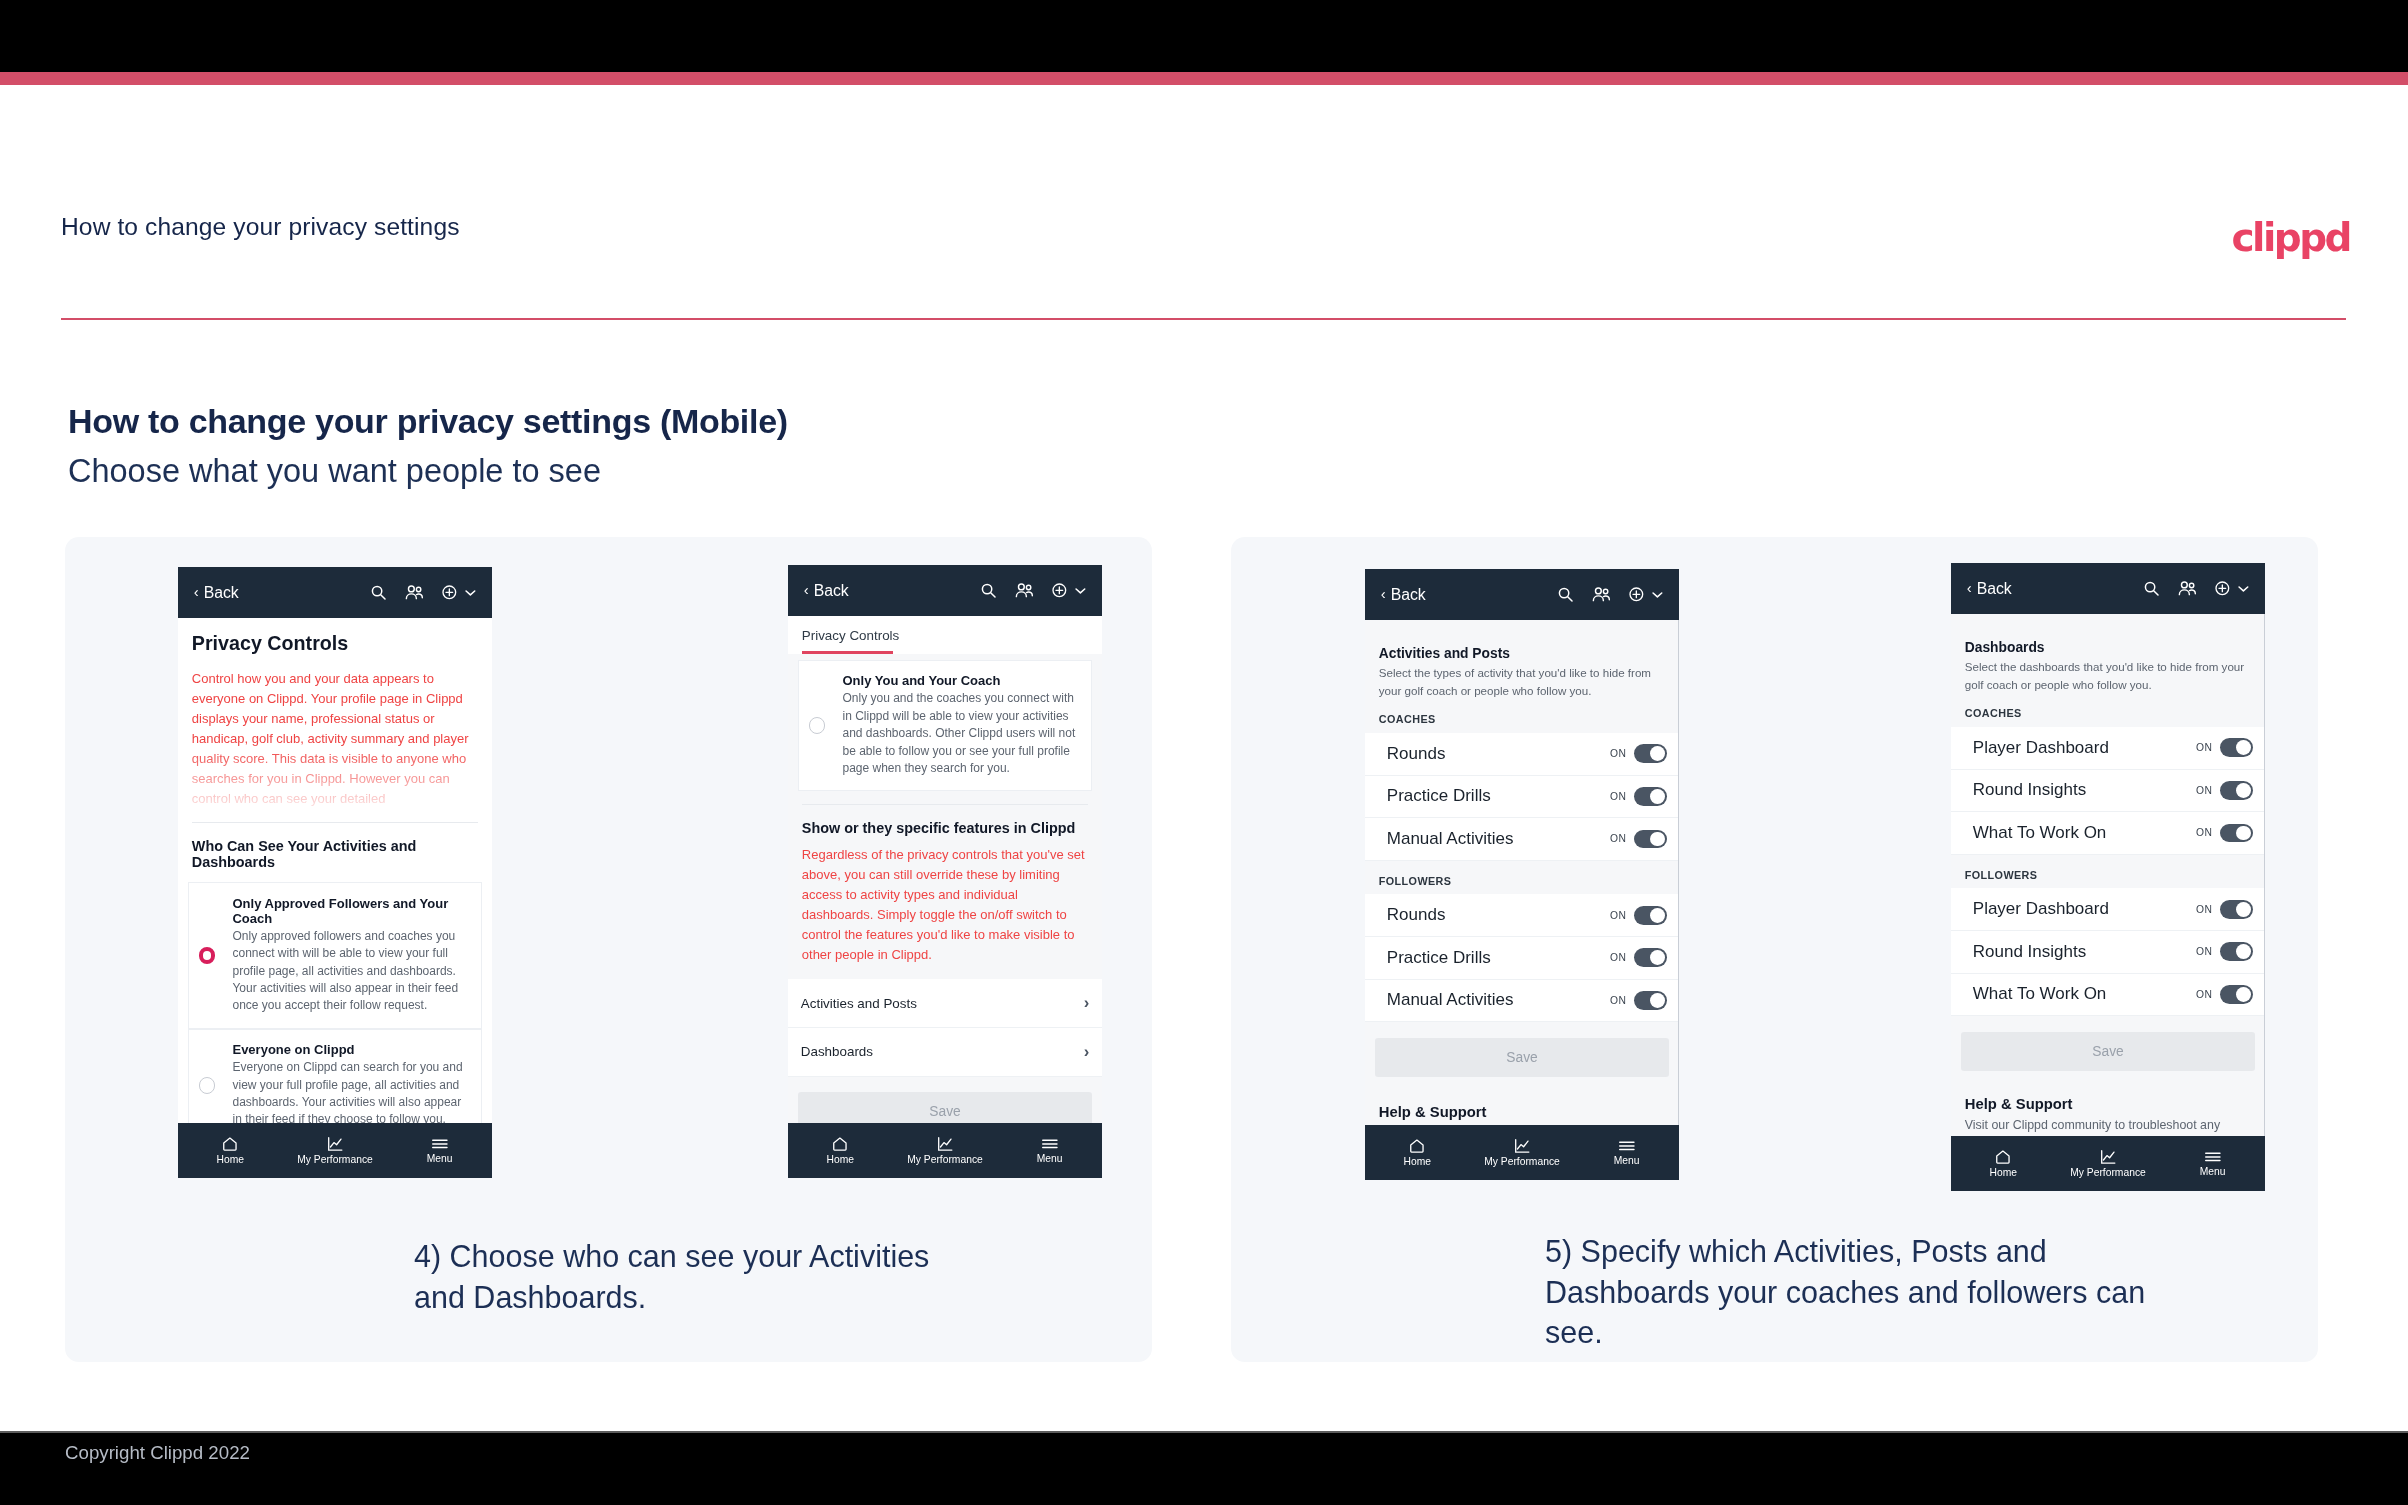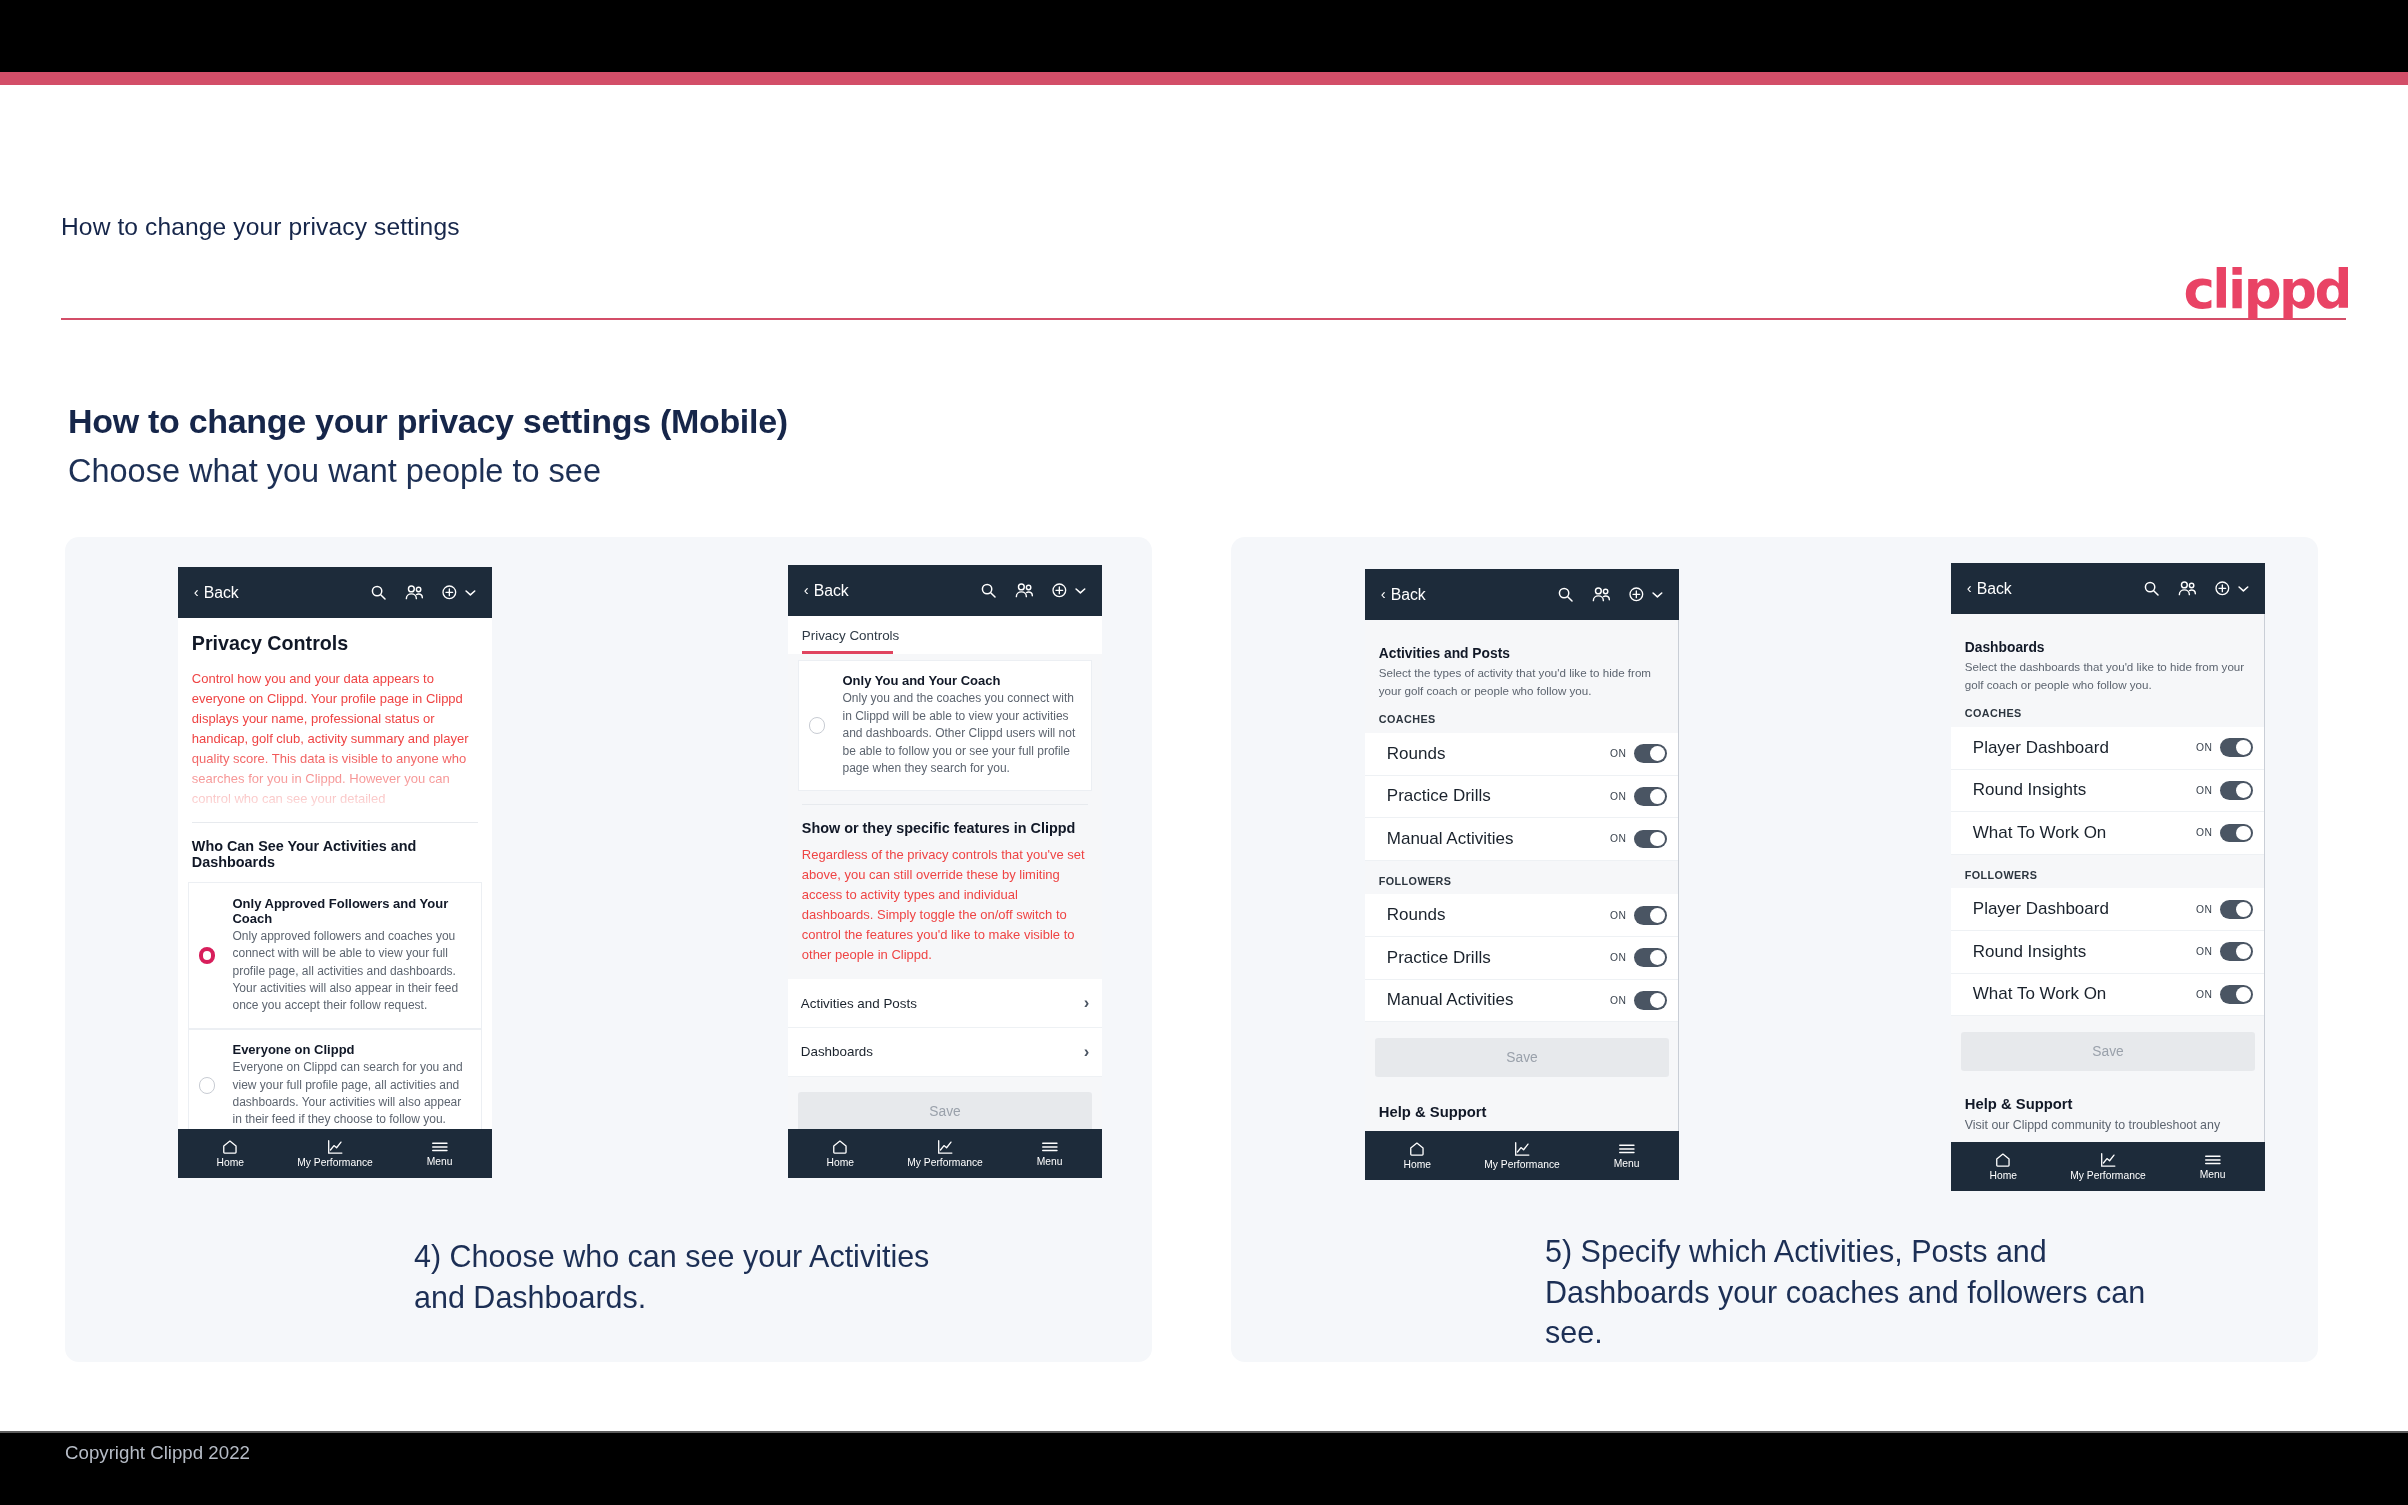--- a/index.html
+++ b/index.html
@@ -26,22 +26,22 @@
   .hdr-title {
     position:absolute; left:61px; top:128px;
     font-size:24.6px; color:#16264a; letter-spacing:0.1px;
   }
   .hdr-rule {
     position:absolute; left:61px; top:233px; width:2285px; height:2px;
     background:#d34e68;
   }
   .logo {
     position:absolute; right:59px; top:130px;
-    font-size:53px; font-weight:bold; color:#e94365;
-    letter-spacing:-2.5px; font-family:"DejaVu Sans", sans-serif;margin-top:44px;
+    font-size:39px; font-weight:bold; color:#e94365;
+    letter-spacing:-2.5px; font-family:"DejaVu Sans", sans-serif;
   }
 
   .deck-title {
     position:absolute; left:68px; top:317px;
     font-size:34px; font-weight:bold; color:#16264a; letter-spacing:-0.3px;
   }
   .deck-sub {
     position:absolute; left:68px; top:368px;
     font-size:32.5px; color:#1d3055; font-weight:400;
   }
@@ -149,21 +149,21 @@
   }
   .sect-head { font-size:13.8px; font-weight:bold; color:#111827; margin-top:17.7px; }
   .sect-desc { font-size:11.6px; line-height:1.5; color:#5d6570; margin-top:3.9px; }
 
   .vscroll {
     position:absolute; width:1px; background:#c9ced6;
   }
 
   
   .tabbar {
-    position:absolute; left:0; bottom:0; width:100%; height:49px;
+    position:absolute; left:0; bottom:0; width:100%; height:55px;
     background:#1d2b3a; display:flex; color:#fff;
   }
   .tabbar .tb {
     flex:1; display:flex; flex-direction:column; align-items:center;
     justify-content:center; gap:3px;
   }
   .tb-label { font-size:10.3px; }
   .tb svg { display:block; }
 </style>
 </head>

